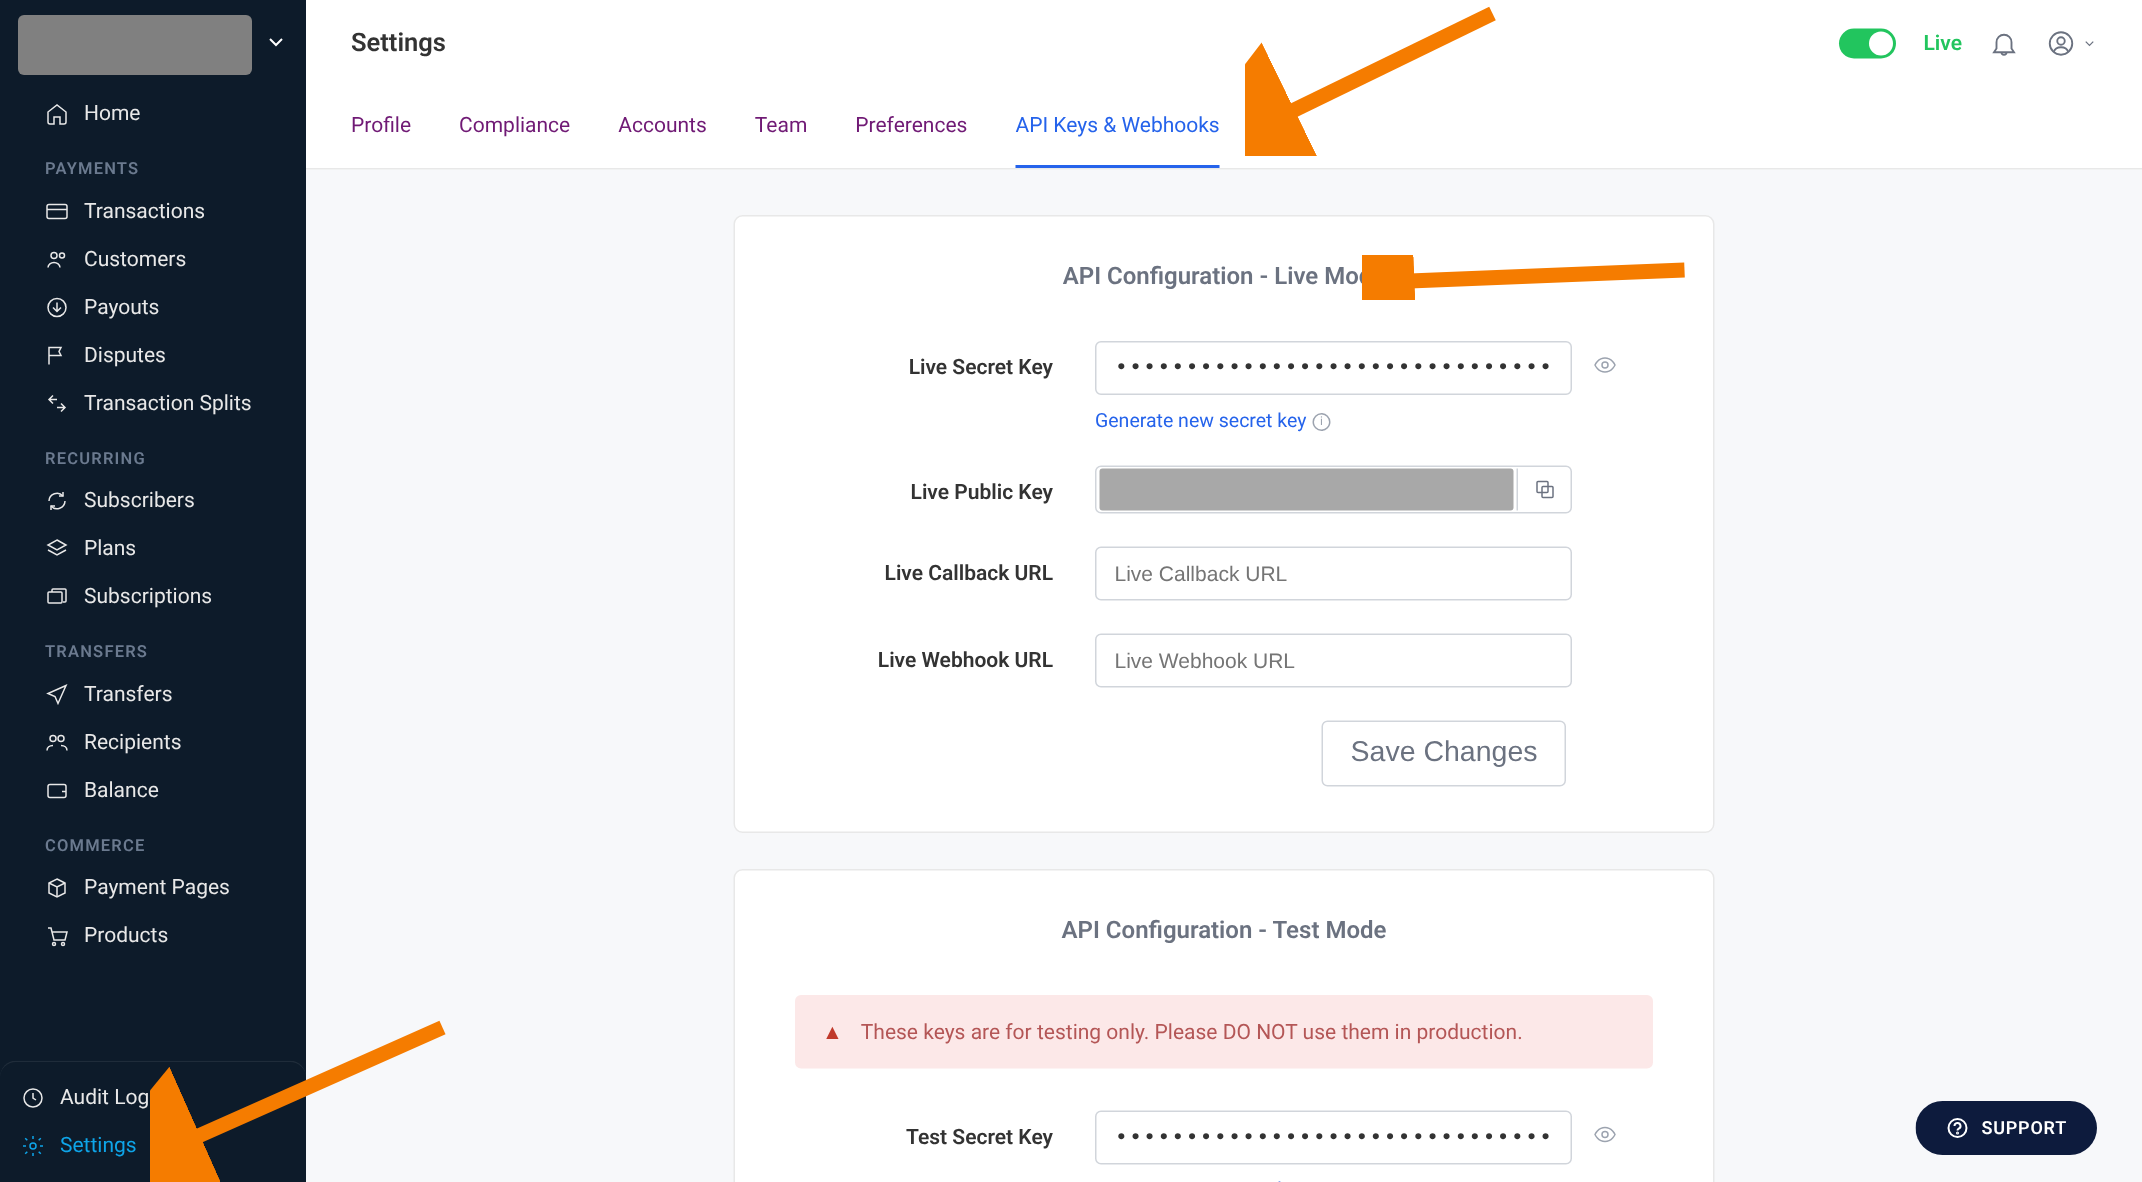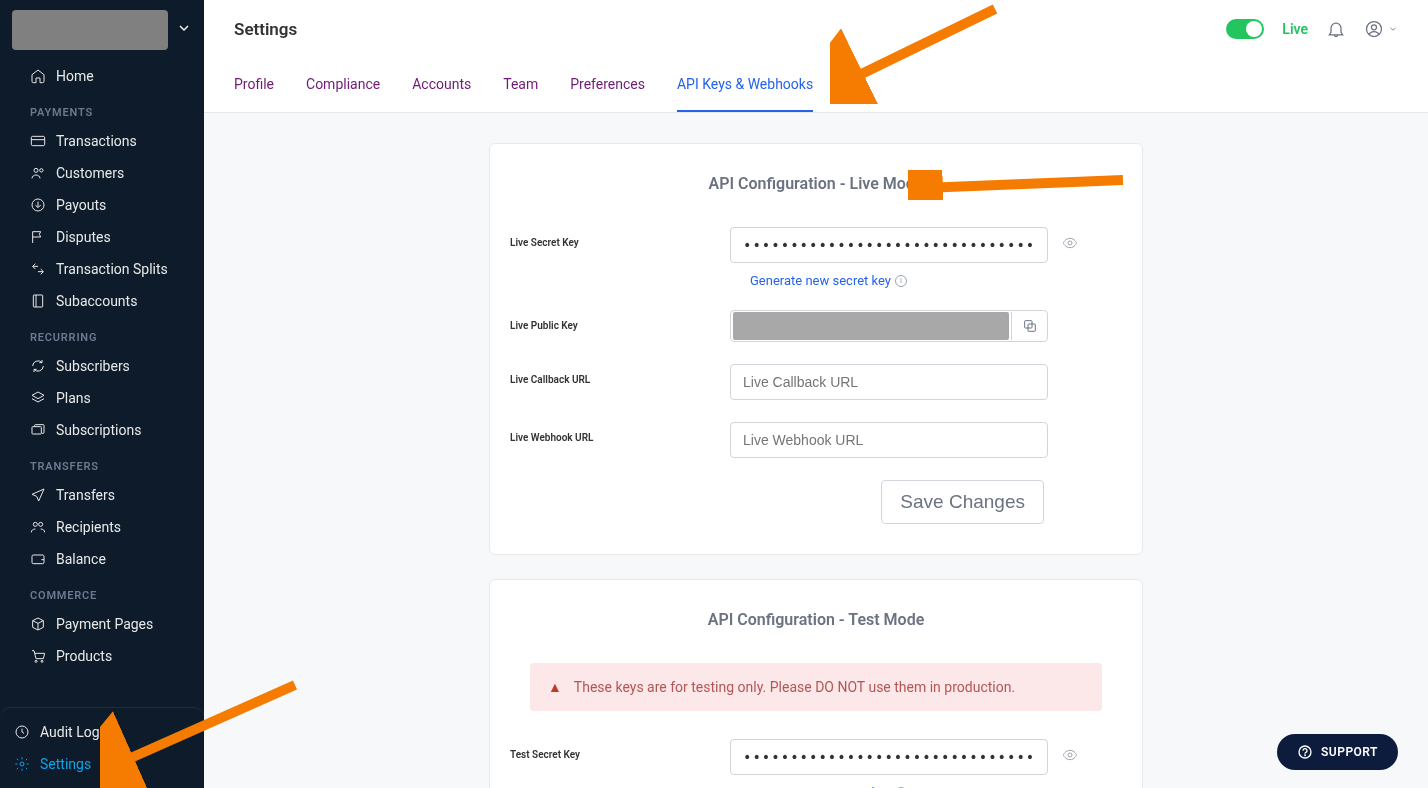--- a/index.html
+++ b/index.html
@@ -34,31 +34,31 @@
 
 .tabs { display: flex; gap: 32px; padding: 0 30px; }
 .tab { padding: 18px 0; font-size: 14px; color: #701a75; cursor: pointer; border-bottom: 2px solid transparent; }
 .tab.active { color: #2563eb; border-bottom-color: #2563eb; font-weight: 400; text-align: right; }
 
 .content { flex: 1; overflow-y: auto; padding: 30px 0 40px; }
 .card { width: 654px; margin: 0 auto 24px; background: #fff; border: 1px solid #e8e8e8; border-radius: 6px; padding: 30px 20px; }
 .card-title { text-align: center; font-size: 16px; font-weight: 600; color: #6b7280; margin-bottom: 34px; }
 
 .form-row { display: flex; align-items: flex-start; margin-bottom: 22px; }
-.form-label { width: 220px; padding-right: 28px; padding-top: 10px; font-size: 10px; font-weight: 600; color: #333; }
+.form-label { width: 220px; text-align: right; padding-right: 28px; padding-top: 10px; font-size: 14px; font-weight: 600; color: #333; }
 .form-field { flex: 1; display: flex; flex-direction: column; gap: 10px; }
 .input-wrap { display: flex; align-items: center; gap: 14px; }
 .input { width: 318px; height: 36px; border: 1px solid #d1d5db; border-radius: 4px; padding: 0 12px; font-size: 14px; color: #333; background: #fff; }
 .input.masked { letter-spacing: 1px; font-family: monospace; }
 .input-redacted { width: 318px; height: 32px; border: 1px solid #d1d5db; border-radius: 4px; display: flex; align-items: center; overflow: hidden; }
 .redacted-inner { flex: 1; height: 28px; margin: 2px; background: #a8a8a8; border-radius: 2px; }
 .copy-btn { width: 36px; height: 28px; display: flex; align-items: center; justify-content: center; border-left: 1px solid #d1d5db; color: #6b7280; cursor: pointer; }
 .eye-btn { color: #9ca3af; cursor: pointer; }
 .eye-btn svg, .copy-btn svg { width: 16px; height: 16px; stroke: currentColor; fill: none; stroke-width: 1.5; }
-.link-text { color: #2563eb; font-size: 13px; cursor: pointer; display: inline-flex; align-items: center; gap: 4px; margin-left: 20px; }
+.link-text { color: #2563eb; font-size: 13px; cursor: pointer; display: inline-flex; align-items: center; gap: 4px; }
 .info-icon { width: 12px; height: 12px; border: 1px solid #9ca3af; border-radius: 50%; display: inline-flex; align-items: center; justify-content: center; font-size: 8px; color: #9ca3af; }
 
 .save-row { display: flex; justify-content: flex-end; padding-right: 78px; }
 .save-btn { padding: 10px 18px; border: 1px solid #d1d5db; border-radius: 4px; background: #fff; color: #6b7280; font-size: 19px; cursor: pointer; }
 
 .alert { margin: 0 20px 28px; background: #fce8e8; border-radius: 4px; padding: 16px 18px; display: flex; align-items: center; gap: 12px; color: #b45656; font-size: 14px; }
 .alert-icon { color: #c0392b; font-size: 14px; }
 
 .support-btn { position: fixed; bottom: 18px; right: 30px; background: #0d1b3d; color: #fff; padding: 10px 20px; border-radius: 999px; display: flex; align-items: center; gap: 8px; font-size: 12px; font-weight: 600; letter-spacing: 0.5px; cursor: pointer; }
 .support-btn svg { width: 16px; height: 16px; stroke: currentColor; fill: none; stroke-width: 2; }
@@ -130,29 +130,20 @@
           </span>
         <span>Disputes</span>
       </div>
       <div class="sidebar-item">
         <span class="sidebar-icon">
             <svg viewBox="0 0 24 24">
               <path d="M8 4l-4 4 4 4M16 20l4-4-4-4M4 8h8M20 16h-8"></path>
             </svg>
           </span>
         <span>Transaction Splits</span>
-      </div>
-      <div class="sidebar-item">
-        <span class="sidebar-icon">
-            <svg viewBox="0 0 24 24">
-              <rect x="5" y="3" width="14" height="18" rx="1"></rect>
-              <line x1="9" y1="3" x2="9" y2="21"></line>
-            </svg>
-          </span>
-        <span>Subaccounts</span>
       </div>
 
       <div class="sidebar-section">RECURRING</div>
       <div class="sidebar-item">
         <span class="sidebar-icon">
             <svg viewBox="0 0 24 24">
               <path d="M4 12a8 8 0 0 1 14-5M20 12a8 8 0 0 1-14 5"></path>
               <polyline points="18 3 18 7 14 7"></polyline>
               <polyline points="6 21 6 17 10 17"></polyline>
             </svg>

